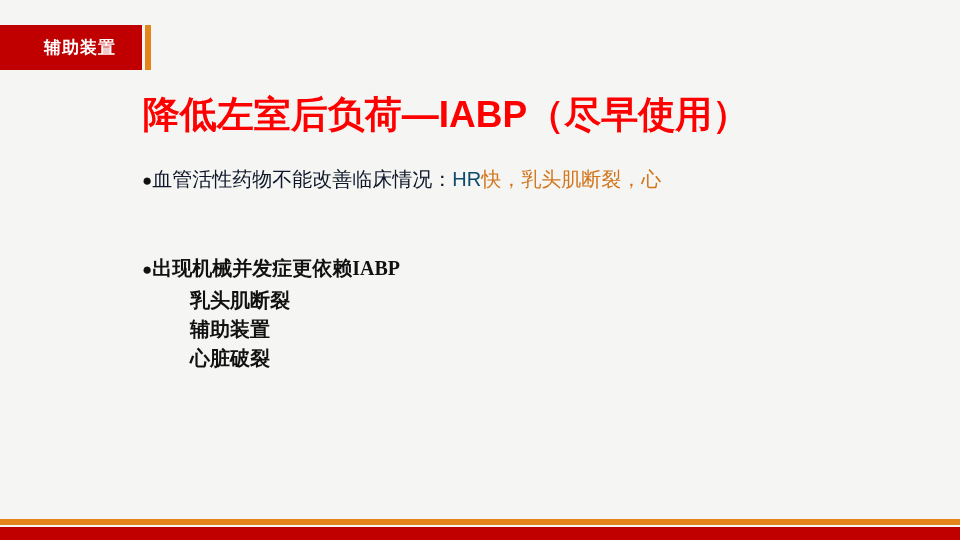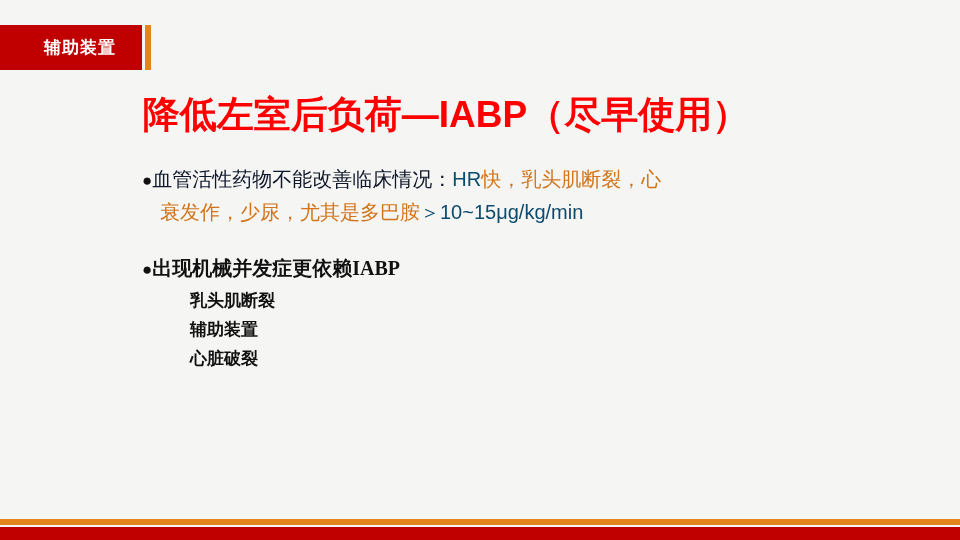--- a/index.html
+++ b/index.html
@@ -119,21 +119,21 @@
   .para-2 .dot {
     font-size: 17px;
   }
   .sub-list {
     margin: 1px 0 0 0;
     padding: 0;
     list-style: none;
   }
   .sub-list li {
     padding-left: 48px;
-    font-size: 17px;
+    font-size: 20px;
     line-height: 29px;
     font-weight: bold;
     color: #111111;
     white-space: nowrap;
   }
 
   
   .footer-orange {
     position: absolute;
     left: 0;
@@ -167,21 +167,20 @@
   <div class="header-badge">
     <span class="header-badge-text">辅助装置</span>
   </div>
   <div class="header-accent"></div>
 
   <div class="slide-title">降低左室后负荷—IABP（尽早使用）</div>
 
   <div class="body-block">
     <div class="para-1">
       <span class="dot">●</span><span class="lead">血管活性药物不能改善临床情况：</span><span class="hl-b">HR</span><span class="hl">快，乳头肌断裂，心</span>
-      <span class="indent-line"><span class="hl">衰发作，少尿，尤其是多巴胺</span><span class="hl-b">＞</span><span class="hl-b">10~15μg/kg/min</span></span>
     </div>
   </div>
 
   <div class="para-2">
     <div><span class="dot">●</span><span>出现机械并发症更依赖IABP</span></div>
     <ul class="sub-list">
       <li>乳头肌断裂</li>
       <li>辅助装置</li>
       <li>心脏破裂</li>
     </ul>

